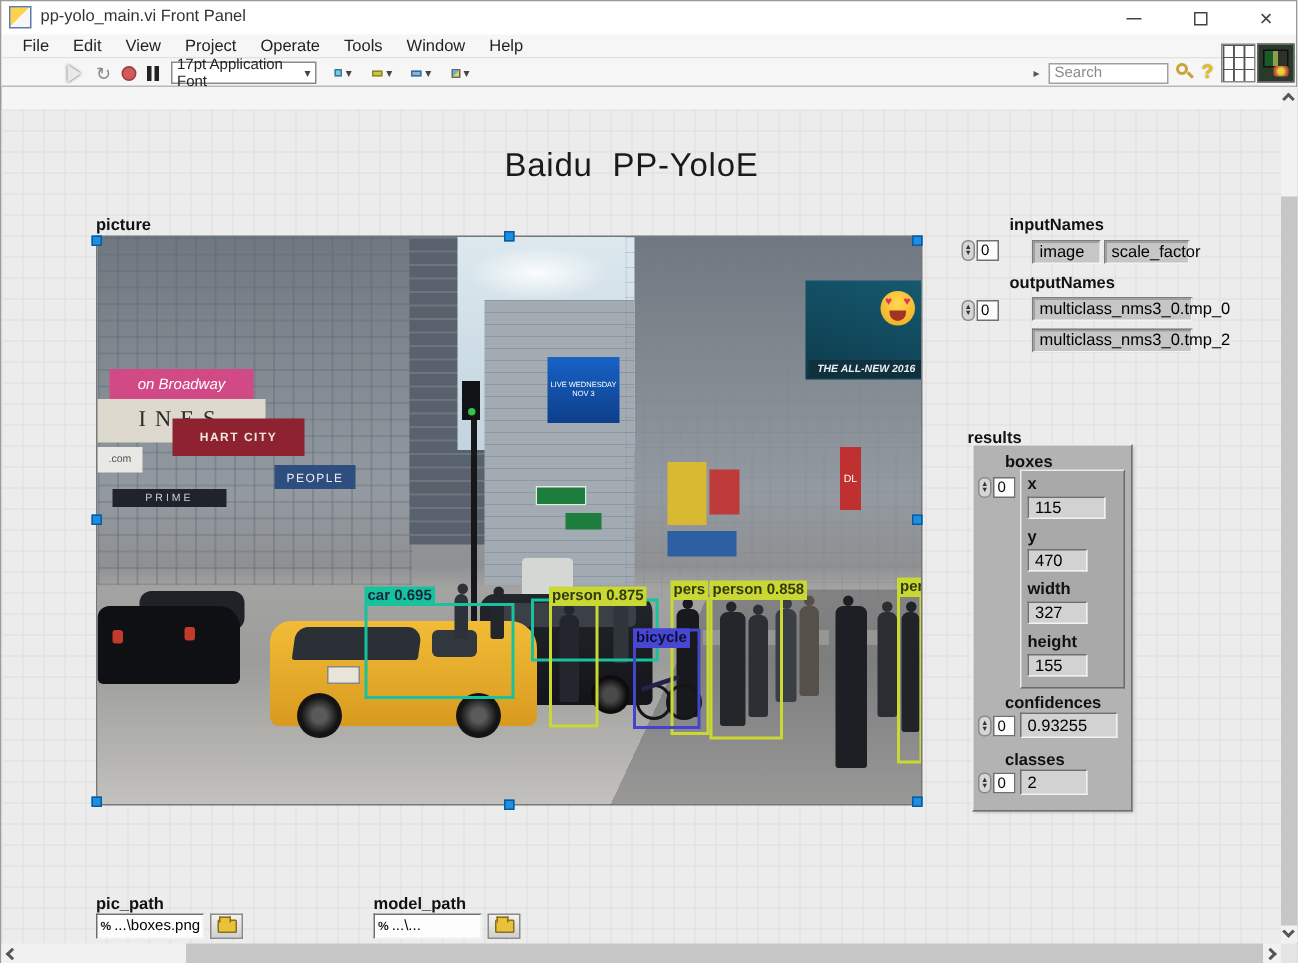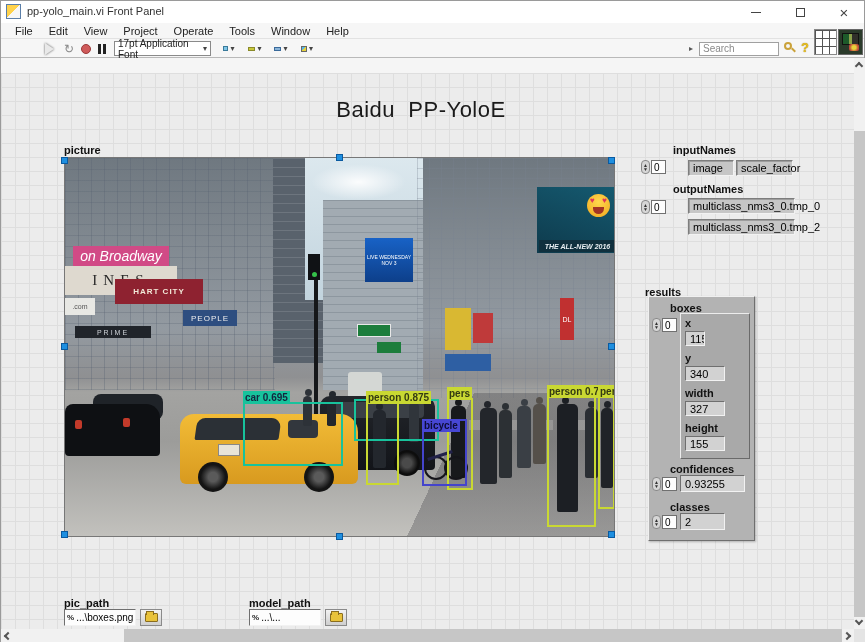--- a/index.html
+++ b/index.html
@@ -66,21 +66,21 @@
     background-image:linear-gradient(90deg,rgba(90,100,115,.35) 1px,transparent 1px),linear-gradient(rgba(90,100,115,.3) 1px,transparent 1px); background-size:13px 11px; }
   .bldg-cl { left:208px; top:0; width:52px; height:205px; background:#59626c;
     background-image:linear-gradient(rgba(255,255,255,.12) 1px,transparent 1px); background-size:8px 9px; }
   .sky { left:240px; top:0; width:118px; height:142px; background:linear-gradient(180deg,#dce8ee,#c2d4de); }
   .cloud { left:246px; top:6px; width:95px; height:36px; background:radial-gradient(ellipse,rgba(255,255,255,.9),transparent 70%); }
   .bldg-far { left:258px; top:42px; width:100px; height:190px; background:#a2abb2;
     background-image:linear-gradient(rgba(110,120,130,.4) 1px,transparent 1px); background-size:7px 8px; }
   .bldg-right { left:352px; top:0; width:199px; height:240px; background:linear-gradient(260deg,#3a4048,#2d3138);
     background-image:linear-gradient(90deg,rgba(120,130,145,.3) 1px,transparent 1px),linear-gradient(rgba(120,130,145,.28) 1px,transparent 1px); background-size:12px 10px; }
   .bb { display:flex; align-items:center; justify-content:center; overflow:hidden; }
-  .bb-broadway { left:8px; top:88px; width:96px; height:20px; background:#d14a86; color:#fff; font-size:14px; font-style:italic; }
+  .bb-broadway { left:8px; top:88px; width:96px; height:20px; background:#d14a86; color:#fff; font-size:10px; font-style:italic; }
   .bb-marquee { left:0px; top:108px; width:112px; height:29px; background:#ded9cf; color:#2a2a2a; font-family:"Liberation Serif",serif; font-size:15px; letter-spacing:6px; }
   .bb-hart { left:50px; top:121px; width:88px; height:25px; background:#8e2230; color:#f2e8d8; font-size:8px; font-weight:bold; letter-spacing:1px; }
   .bb-com { left:0px; top:140px; width:30px; height:17px; background:#e8e8e4; color:#555; font-size:7px; }
   .bb-people { left:118px; top:152px; width:54px; height:16px; background:#2e4e80; color:#eee; font-size:8px; letter-spacing:1px; }
   .bb-prime { left:10px; top:168px; width:76px; height:12px; background:#20242a; color:#cfd3d8; font-size:7px; letter-spacing:2px; }
   .bb-live { left:300px; top:80px; width:48px; height:44px; background:linear-gradient(#1862c6,#0d3f8a); color:#fff; font-size:5px; text-align:center; line-height:1.3; }
   .bb-emoji-board { left:472px; top:29px; width:79px; height:66px; background:linear-gradient(200deg,#155a70,#0e3a4c); }
   .emoji { left:50px; top:7px; width:23px; height:23px; border-radius:50%; background:radial-gradient(circle at 50% 35%,#ffd84d,#f0a71f); }
   .emoji s { position:absolute; top:2px; font-size:8px; color:#e0355a; text-decoration:none; }
   .emoji .mouth { position:absolute; left:6px; right:6px; bottom:3px; height:7px; background:#a33424; border-radius:0 0 12px 12px; }
@@ -295,22 +295,22 @@
       <div class="abs det" style="left:178px;top:244px;width:100px;height:64px">
         <span class="det-tag">car 0.695</span>
       </div>
       <div class="abs det" style="left:289px;top:241px;width:85px;height:42px"></div>
       <div class="abs det person" style="left:301px;top:244px;width:33px;height:83px">
         <span class="det-tag">person 0.875</span>
       </div>
       <div class="abs det person" style="left:382px;top:240px;width:26px;height:92px">
         <span class="det-tag" style="max-width:26px">pers</span>
       </div>
-      <div class="abs det person" style="left:482px;top:238px;width:49px;height:131px">
-        <span class="det-tag">person 0.7</span>
+      <div class="abs det person" style="left:408px;top:240px;width:49px;height:95px">
+        <span class="det-tag">person 0.858</span>
       </div>
       <div class="abs det person" style="left:533px;top:238px;width:17px;height:113px">
         <span class="det-tag" style="max-width:17px">pers</span>
       </div>
       <div class="abs det bike" style="left:357px;top:261px;width:45px;height:67px">
         <span class="det-tag">bicycle</span>
       </div>
     </div>
 
     <div class="abs handle" style="left:60px;top:84px"></div>
@@ -343,23 +343,23 @@
     <div class="abs lv-label" style="left:644px;top:213px">results</div>
     <div class="abs cluster" style="left:647px;top:223px;width:107px;height:245px"></div>
     <div class="abs lv-label" style="left:669px;top:229px">boxes</div>
     <div class="abs spinner" style="left:651px;top:245px">
         <span>▲</span>
         <span>▼</span>
       </div>
     <div class="abs idx-box" style="left:661px;top:245px">0</div>
     <div class="abs cluster-in" style="left:679px;top:240px;width:70px;height:146px"></div>
     <div class="abs lv-label" style="left:684px;top:244px">x</div>
-    <div class="abs num-field" style="left:684px;top:258px;width:20px;height:15px">115</div>
+    <div class="abs num-field" style="left:684px;top:258px;width:52px;height:15px">115</div>
     <div class="abs lv-label" style="left:684px;top:279px">y</div>
-    <div class="abs num-field" style="left:684px;top:293px;width:40px;height:15px">340</div>
+    <div class="abs num-field" style="left:684px;top:293px;width:40px;height:15px">470</div>
     <div class="abs lv-label" style="left:684px;top:314px">width</div>
     <div class="abs num-field" style="left:684px;top:328px;width:40px;height:15px">327</div>
     <div class="abs lv-label" style="left:684px;top:349px">height</div>
     <div class="abs num-field" style="left:684px;top:363px;width:40px;height:15px">155</div>
 
     <div class="abs lv-label" style="left:669px;top:390px">confidences</div>
     <div class="abs spinner" style="left:651px;top:404px">
         <span>▲</span>
         <span>▼</span>
       </div>

